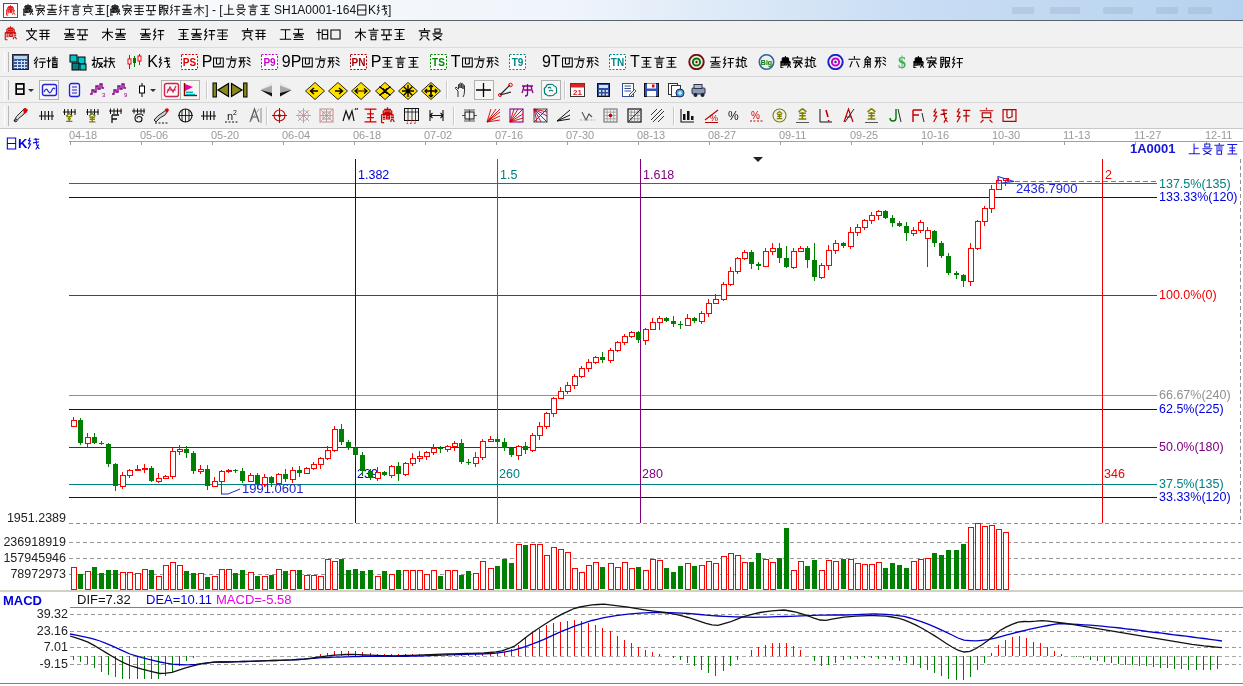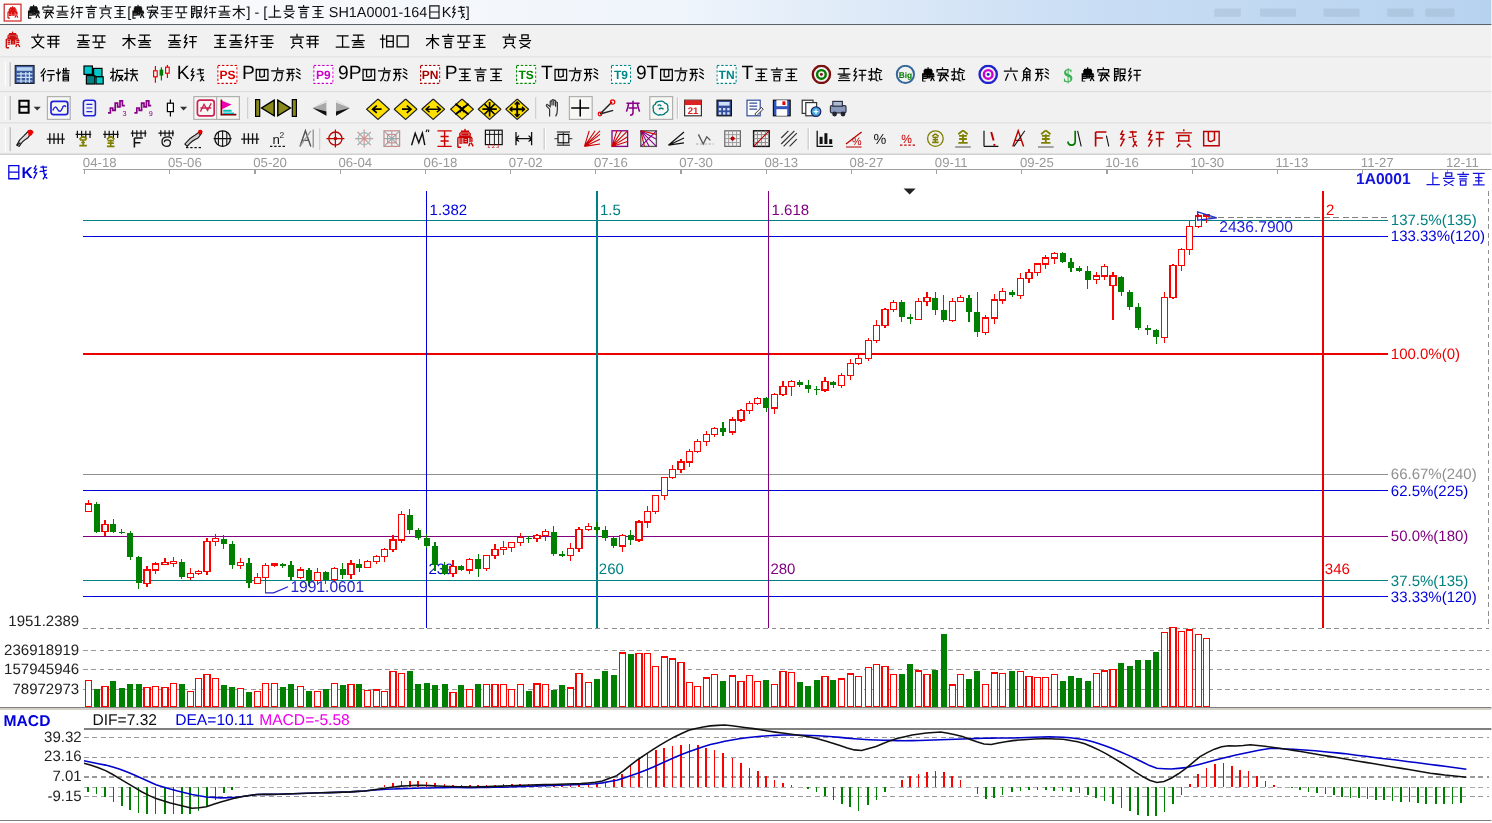--- a/index.html
+++ b/index.html
@@ -325,21 +325,21 @@
               <path d="M12,15 H88 V85 H12 Z M35,15 V60 M65,15 V60 M35,60 Q50,70 65,55" fill="none" stroke="#000" stroke-width="8.2" stroke-linecap="square"></path>
             </svg>
             <svg class="hz" style="width:12.8px;height:12.8px;margin:0 0px" viewBox="0 0 100 100">
               <path d="M50,4 V14 M12,24 H88 M45,36 H80 Q80,70 70,88 Q60,94 50,84 M45,36 Q45,70 25,90" fill="none" stroke="#000" stroke-width="8.2" stroke-linecap="square"></path>
             </svg>
             <svg class="hz" style="width:12.8px;height:12.8px;margin:0 0px" viewBox="0 0 100 100">
               <path d="M10,14 H55 M10,40 H55 M22,14 V64 M42,14 V40 M30,40 Q25,70 8,88 M42,52 Q55,58 42,88 M72,10 Q85,16 92,22 M75,34 Q88,40 94,46 M70,58 Q86,66 94,74" fill="none" stroke="#000" stroke-width="8.2" stroke-linecap="square"></path>
             </svg>
           </span>
         </div>
-<div class="row" style="gap:4px">
+<div class="row" style="gap:16px">
           <svg width="17" height="16" viewBox="0 0 17 16" style="">
             <rect x="0.5" y="0.5" width="16" height="15" fill="#fff" stroke="#008888" stroke-dasharray="2,1.5"></rect>
             <text x="8.5" y="12" font-size="10" font-weight="bold" fill="#008888" text-anchor="middle" font-family="Liberation Sans">T9</text>
           </svg>
           <span class="row">
             <span style="color:#000">9</span>
             <span style="color:#000">T</span>
             <svg class="hz" style="width:12.8px;height:12.8px;margin:0 0px" viewBox="0 0 100 100">
               <path d="M12,15 H88 V85 H12 Z M35,15 V60 M65,15 V60 M35,60 Q50,70 65,55" fill="none" stroke="#000" stroke-width="8.2" stroke-linecap="square"></path>
             </svg>

